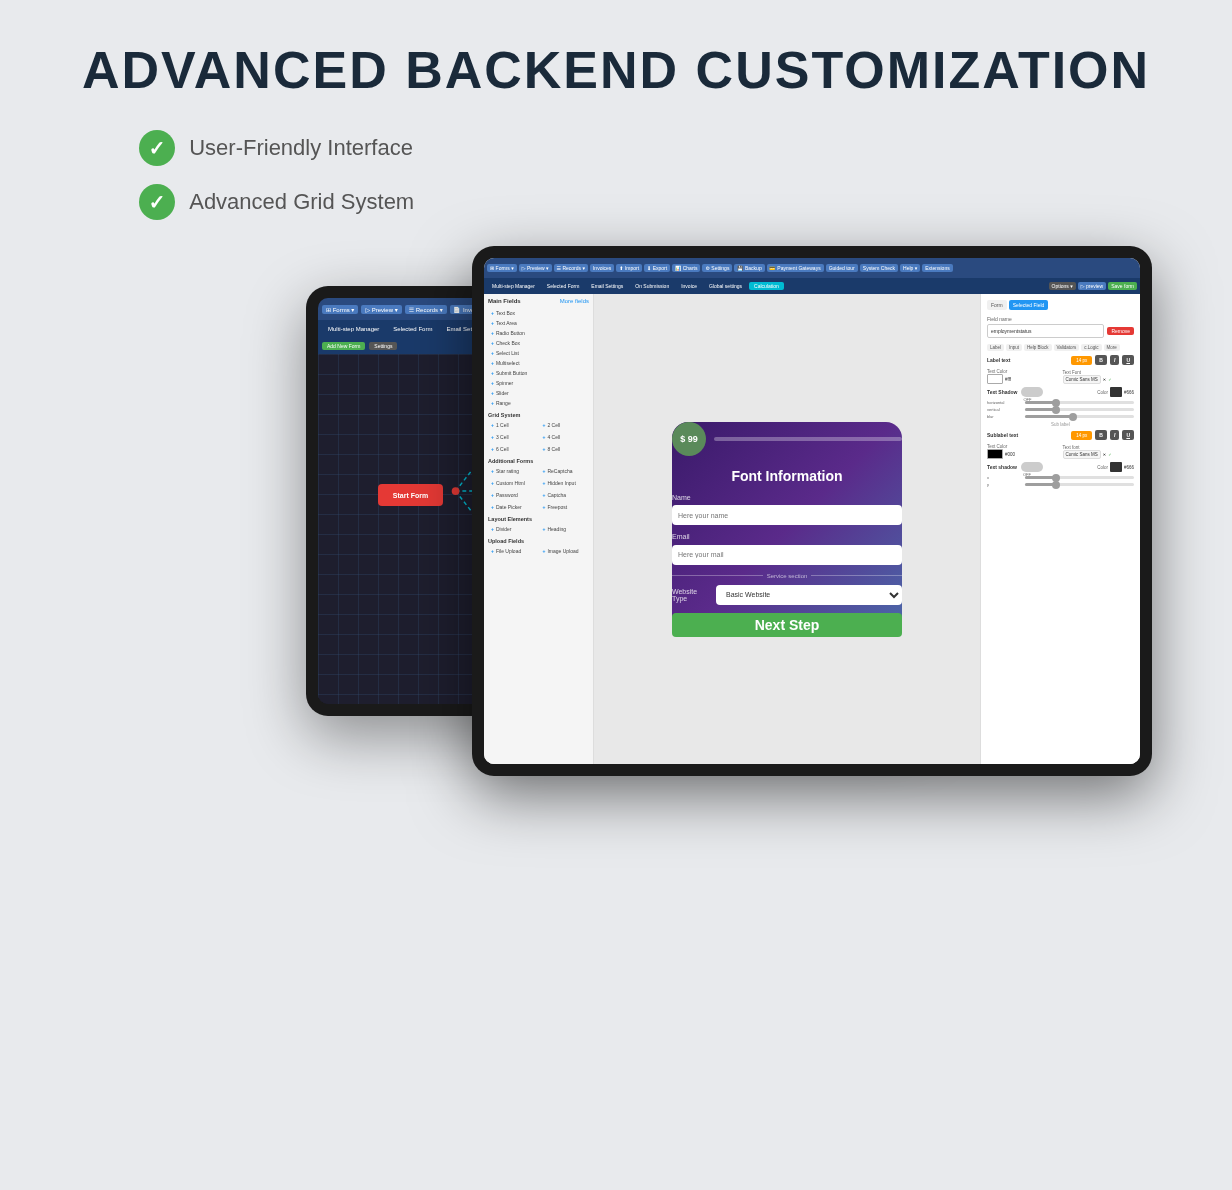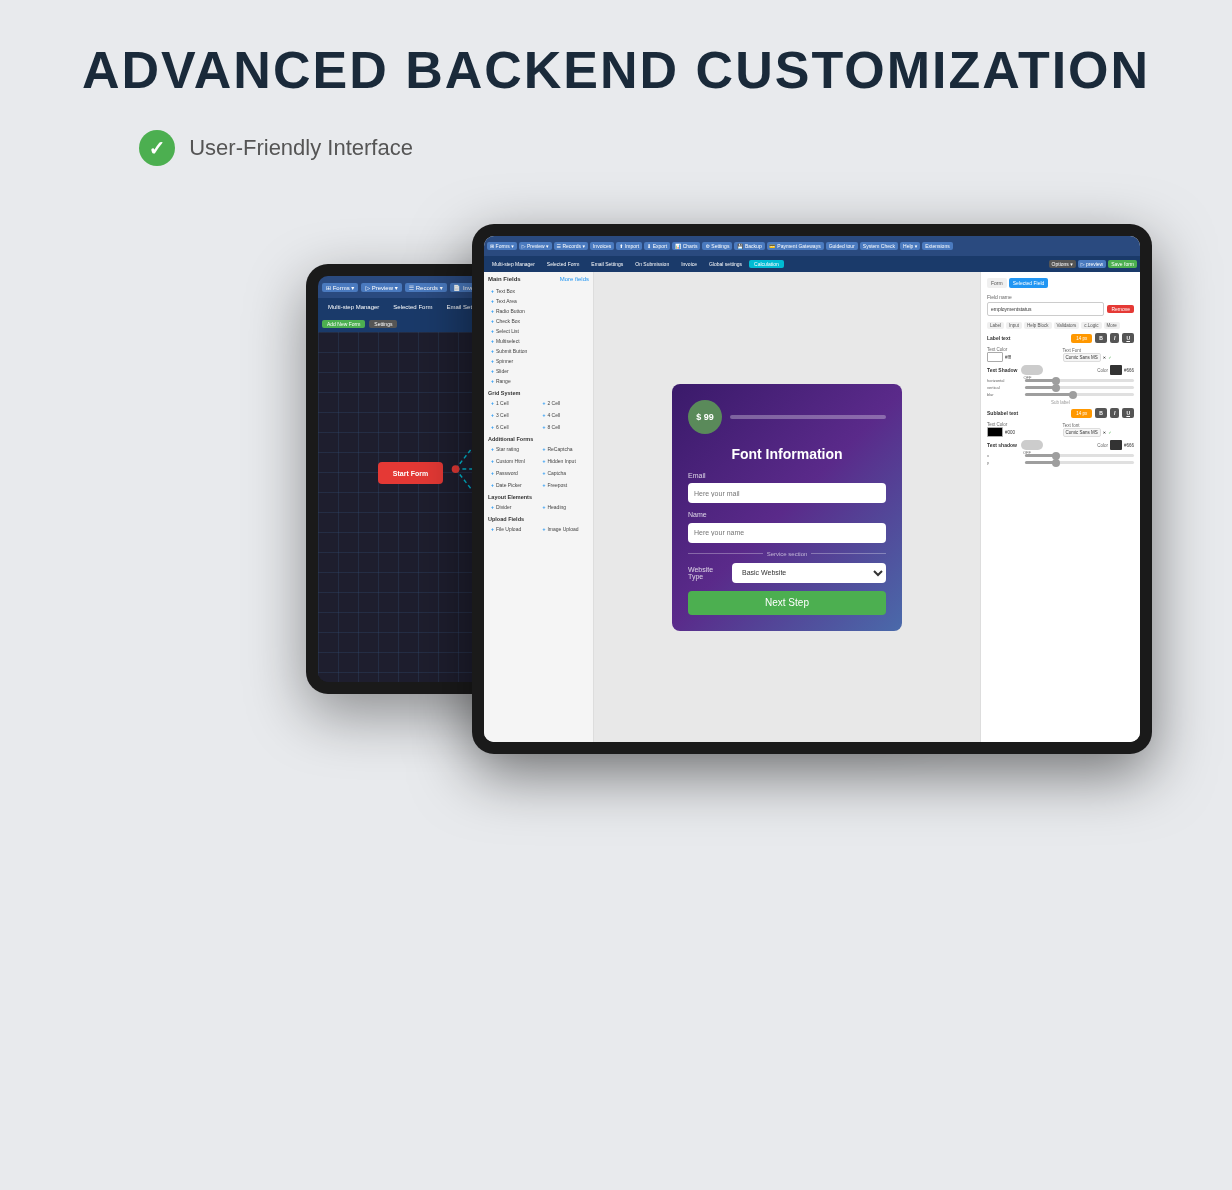--- a/index.html
+++ b/index.html
@@ -21,21 +21,21 @@
       text-align: center;
       letter-spacing: 2px;
       margin-bottom: 30px;
       text-transform: uppercase;
     }
 
     .features-grid {
       display: grid;
       grid-template-columns: 1fr;
       gap: 18px 60px;
-      margin-bottom: 48px;
+      margin-bottom: 16px;
       width: 80%;
     }
 
     .feature-item {
       display: flex;
       align-items: center;
       gap: 14px;
     }
 
     .check-icon {
@@ -330,23 +330,22 @@
       flex: 1;
       background: #e8e8e8;
       display: flex;
       align-items: center;
       justify-content: center;
       overflow: hidden;
     }
 
     .form-card {
       background: linear-gradient(135deg, #3a1a6a 0%, #5a2a8a 50%, #4a6aaa 100%);
-      border-radius: 8px;
+      border-radius: 16px;
       width: 230px;
-      padding: 16px;
       color: white;
     }
 
     .form-progress {
       display: flex;
       align-items: center;
       justify-content: center;
       margin-bottom: 12px;
     }
 
@@ -441,22 +440,22 @@
       padding: 0 6px;
     }
 
     .form-next-btn {
       width: 100%;
       height: 24px;
       background: #4caf50;
       border: none;
       border-radius: 4px;
       color: white;
-      font-size: 10px;
-      font-weight: normal;
+      font-size: 14px;
+      font-weight: bold;
       cursor: pointer;
     }
 
     
     .ft-right-panel {
       width: 160px;
       background: white;
       border-left: 1px solid #ddd;
       overflow-y: auto;
       flex-shrink: 0;
@@ -653,20 +652,24 @@
   </style>
 </head>
 <body>
 
 <h1 class="page-title">ADVANCED BACKEND CUSTOMIZATION</h1>
 
 <div class="features-grid">
   <div class="feature-item">
     <div class="check-icon"></div>
     <span class="feature-label">User-Friendly Interface</span>
+  </div>
+  <div class="feature-item">
+    <div class="check-icon"></div>
+    <span class="feature-label">Advanced Grid System</span>
   </div>
 </div>
 
 <div class="tablets-container">
 
   <div class="tablet-back">
     <div class="tablet-back-screen">
 
       <div class="tb-topbar">
         <span class="tb-topbar-btn">⊞ Forms ▾</span>
@@ -824,27 +827,27 @@
           <div class="form-card">
             
             <div class="form-progress">
               <div class="progress-circle">$ 99</div>
               <div class="progress-bar-line"></div>
             </div>
             
             <div class="form-title">Font Information</div>
             
             <div class="form-field-group">
+              <div class="form-field-label">Name</div>
+              <input class="form-field-input" type="text" placeholder="Here your name" style="">
+            </div>
+            
+            <div class="form-field-group">
               <div class="form-field-label">Email</div>
               <input class="form-field-input" type="text" placeholder="Here your mail" style="">
-            </div>
-            
-            <div class="form-field-group">
-              <div class="form-field-label">Name</div>
-              <input class="form-field-input" type="text" placeholder="Here your name" style="">
             </div>
             
             <div class="form-divider">
               <span>Service section</span>
             </div>
             
             <div class="form-select-row">
               <div class="form-select-label">Website Type</div>
               <select class="form-select-field">
                 <option>Basic Website</option>

